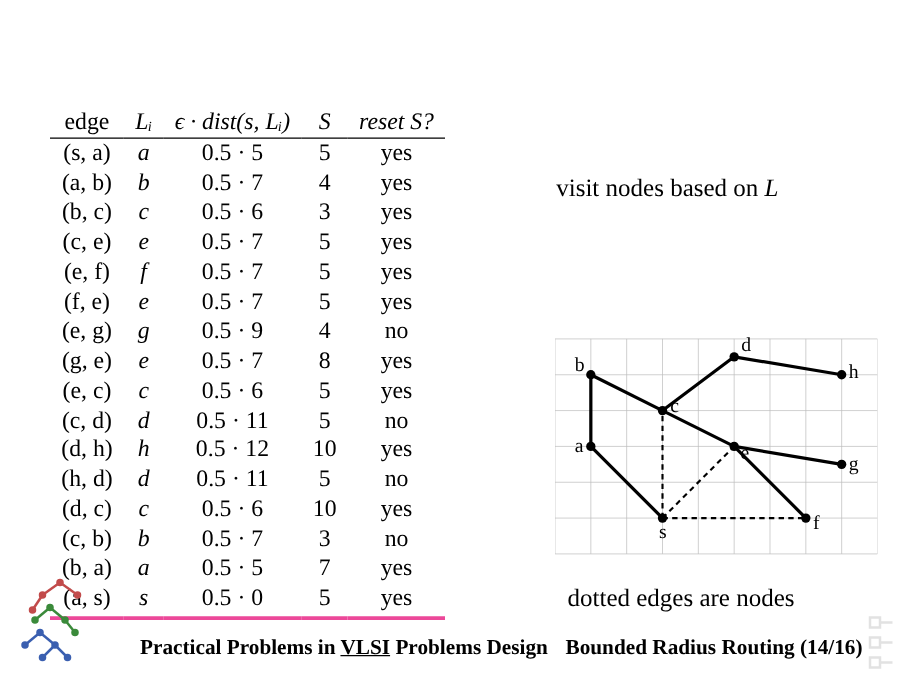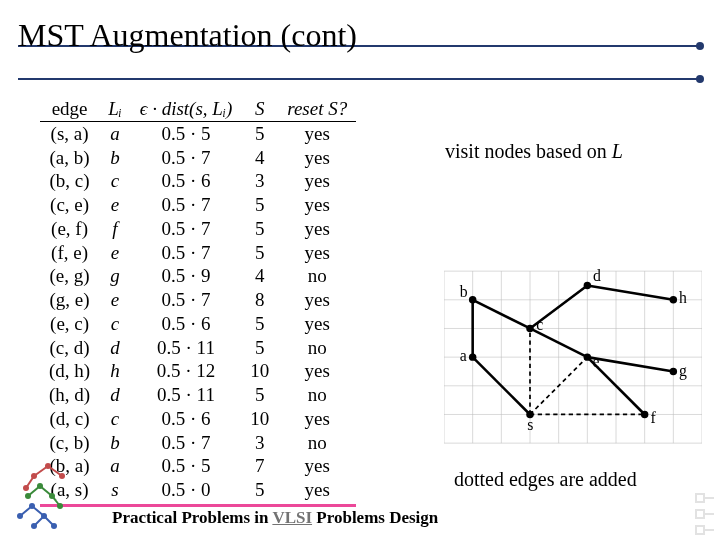--- a/index.html
+++ b/index.html
@@ -51,21 +51,20 @@
   }
   
   .tbl {
     position: absolute;
     left: 40px;
     top: 86px;
     font-family: "Times New Roman", serif;
   }
   .tbl table {
     border-collapse: collapse;
-    margin-top: 11px;
   }
   .tbl th, .tbl td {
     padding: 0 9px;
     font-size: 19px;
     text-align: center;
     line-height: 1.25;
     font-weight: normal;
   }
   .tbl th {
     font-style: italic;
@@ -99,21 +98,21 @@
   }
   .graph svg { width: 100%; height: 100%; }
   
   .footer-left {
     position: absolute;
     left: 112px;
     bottom: 12px;
     font-size: 17px;
     font-weight: bold;
   }
-  .footer-left .red { color: #737373; text-decoration: underline; }
+  .footer-left .red { color: #000000; text-decoration: underline; }
   .footer-right {
     position: absolute;
     right: 30px;
     bottom: 12px;
     font-size: 17px;
     font-weight: bold;
   }
   
   .logo-bl {
     position: absolute;
@@ -128,29 +127,20 @@
     bottom: 4px;
     width: 24px;
     height: 44px;
   }
 </style>
 </head>
 <body>
 
 <div class="slide">
 
-  <div class="title-wrap">
-    <div class="rule mid">
-        <span class="cap"></span>
-      </div>
-    <div class="title">MST Augmentation (cont)</div>
-    <div class="rule under">
-        <span class="cap"></span>
-      </div>
-  </div>
 
   <div class="tbl">
     <table>
       <thead>
         <tr>
           <th class="edge">edge</th>
           <th><span class="it">Lᵢ</span></th>
           <th><span class="it">ϵ · dist(s, Lᵢ)</span></th>
           <th><span class="it">S</span></th>
           <th>reset S?</th>
@@ -269,21 +259,21 @@
             <td>5</td>
             <td>yes</td>
           </tr>
         </tbody>
     </table>
   </div>
 
   <div class="anno1">
     <span>visit nodes based on </span><span class="L">L</span>
   </div>
-  <div class="anno2">dotted edges are added</div>
+  <div class="anno2">dotted edges are nodes</div>
 
   <div class="graph">
     <svg viewBox="0 0 9 6.2">
 
       <g stroke="#bdbdbd" stroke-width="0.02">
         <line x1="0" y1="0" x2="9" y2="0"></line>
         <line x1="0" y1="1" x2="9" y2="1"></line>
         <line x1="0" y1="2" x2="9" y2="2"></line>
         <line x1="0" y1="3" x2="9" y2="3"></line>
         <line x1="0" y1="4" x2="9" y2="4"></line>
@@ -387,14 +377,15 @@
         <line x1="12" y1="6" x2="22" y2="6"></line>
         <line x1="12" y1="22" x2="22" y2="22"></line>
         <line x1="12" y1="38" x2="22" y2="38"></line>
       </g>
     </svg>
   </div>
 
   <div class="footer-left">
     <span>Practical Problems in </span><span class="red">VLSI</span><span> Problems Design</span>
   </div>
+  <div class="footer-right">Bounded Radius Routing (14/16)</div>
 
 </div>
 
 </body></html>

